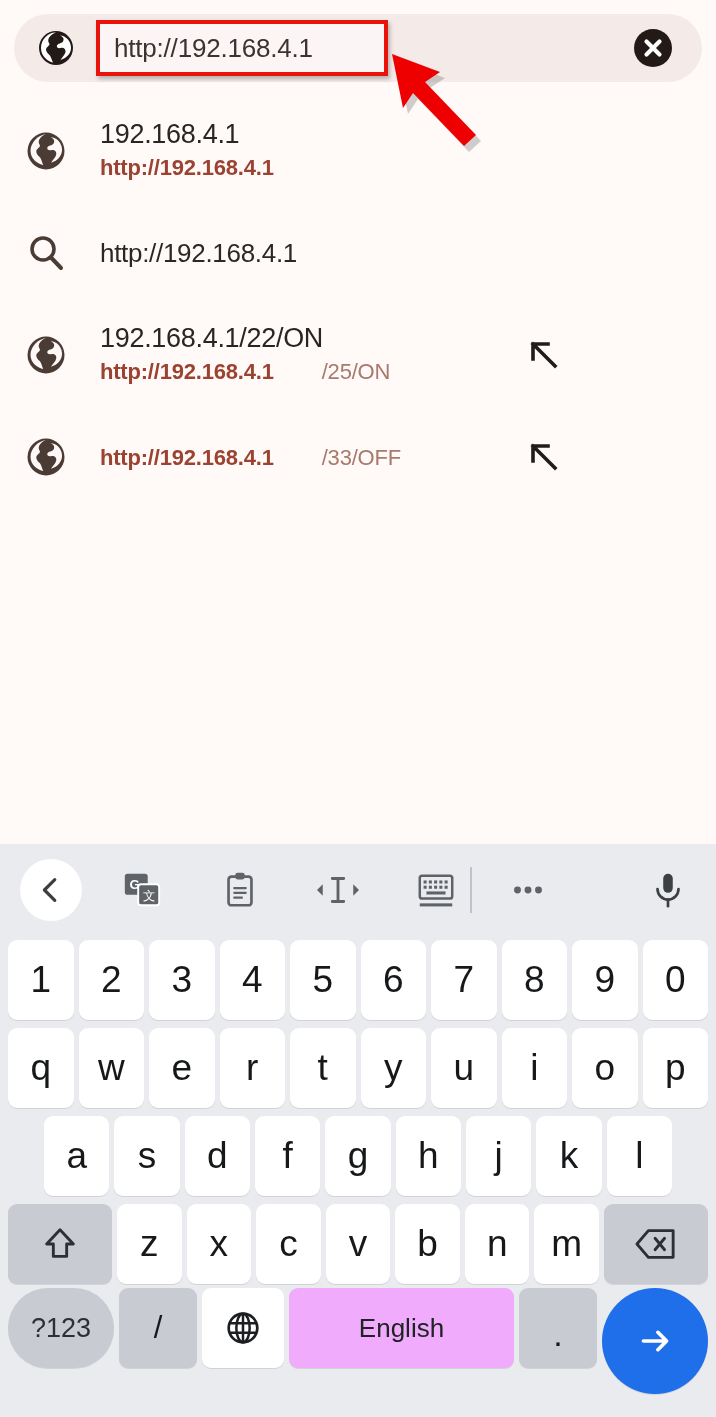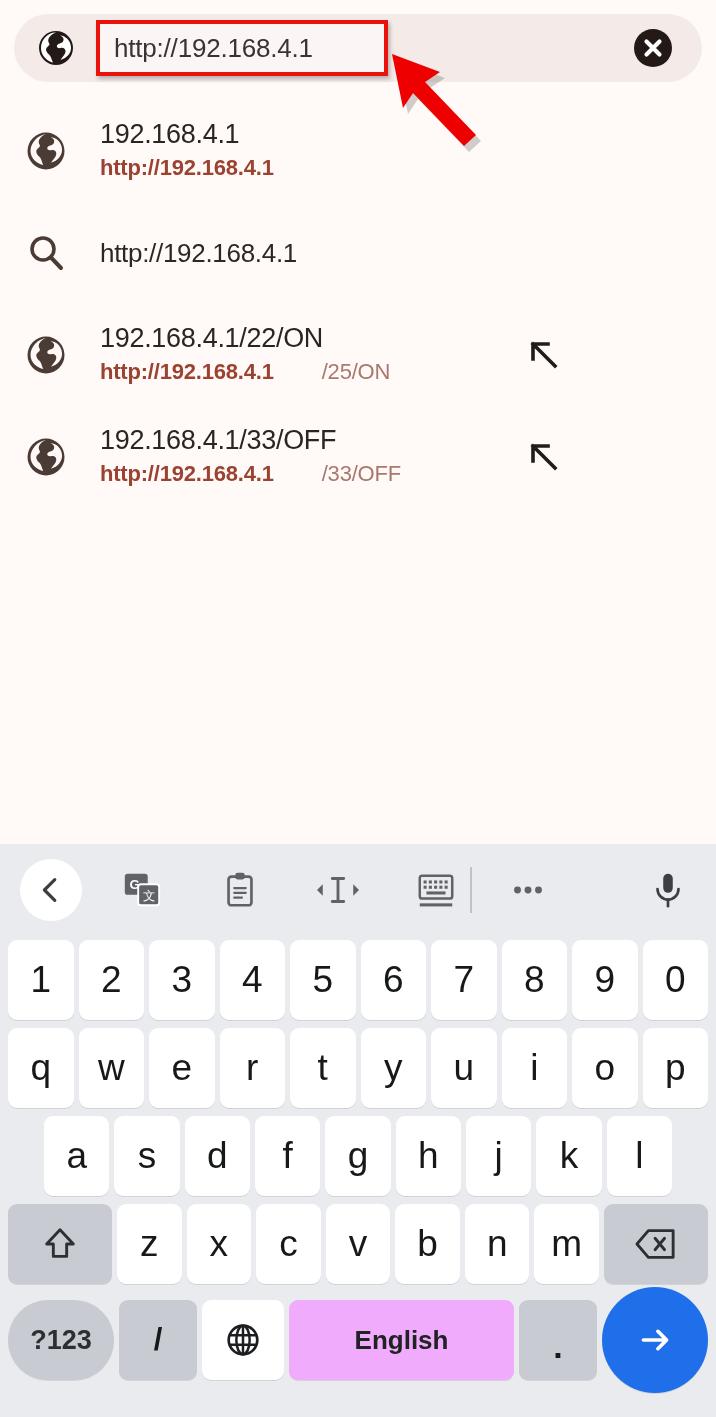--- a/index.html
+++ b/index.html
@@ -113,21 +113,21 @@
     background: #C8CBD1; flex: 0 0 106px; font-size: 27px;
     border-radius: 42px; color: #2C2F33;
   }
   .key.slash { background: #C8CBD1; flex: 0 0 78px; font-size: 31px; }
   .key.globe-key { background: #FFFFFF; flex: 0 0 82px; }
   .key.space { background: #f0abfc; flex: 1 1 auto; font-size: 26px; color: #202224; }
   .key.period { background: #C8CBD1; flex: 0 0 78px; font-size: 34px; align-items: flex-end; padding-bottom: 14px; }
   .key.enter {
     background: #1F6FEB; border-radius: 50%; flex: 0 0 106px; height: 106px;
   }
-  .kb-row.bottom { height: 104px; align-items: center; font-weight: bold; }
+  .kb-row.bottom { height: 104px; align-items: flex-start; }
 </style>
 </head>
 <body>
 
 <div class="screen">
 
   <div class="urlbar-wrap">
     <div class="urlbar">
 
       <span class="urlbar-globe">
@@ -221,21 +221,20 @@
         <svg viewBox="0 0 44 44" width="44" height="44">
           <circle cx="22" cy="22" r="18.5" fill="#4A3B35"></circle>
           <path d="M22 5 C15.5 7.5 13.5 12.5 15.5 15.5 C17 17.8 14.2 18.8 12.8 20.8 C11.4 22.8 13.2 26 15.2 27.6
                    C17.2 29.2 17.7 32.8 19.2 36 C14 35 6.5 30 6.5 22 C6.5 13.5 14 6 22 5 Z" fill="#FFF8F6"></path>
           <path d="M26.5 8.2 C29.6 9.2 31.2 11.8 29.6 14.4 C28.1 16.8 24.4 16 23.4 18.6 C22.6 20.7 25 21.7 27 21.2
                    C30.2 20.4 32.8 22.3 32.2 25.4 C31.7 28.5 28.5 30.6 27 33.8 C33.8 31.7 38.5 26.4 38 20
                    C37.5 13.2 32.8 8.6 26.5 8.2 Z" fill="#FFF8F6"></path>
         </svg>
       </span>
       <div class="sugg-texts">
-        <div class="sugg-title">192.168.4.1/33/OFF</div>
         <div class="sugg-url"><span class="strong">http://192.168.4.1</span><span class="weak">/33/OFF</span></div>
       </div>
       <span class="sugg-fill">
         <svg viewBox="0 0 40 40" width="40" height="40">
           <path d="M9 9 L9 24 M9 9 L24 9 M9 9 L31 31" stroke="#201C1A" stroke-width="3.6" fill="none" stroke-linecap="square"></path>
         </svg>
       </span>
     </div>
 
   </div>

